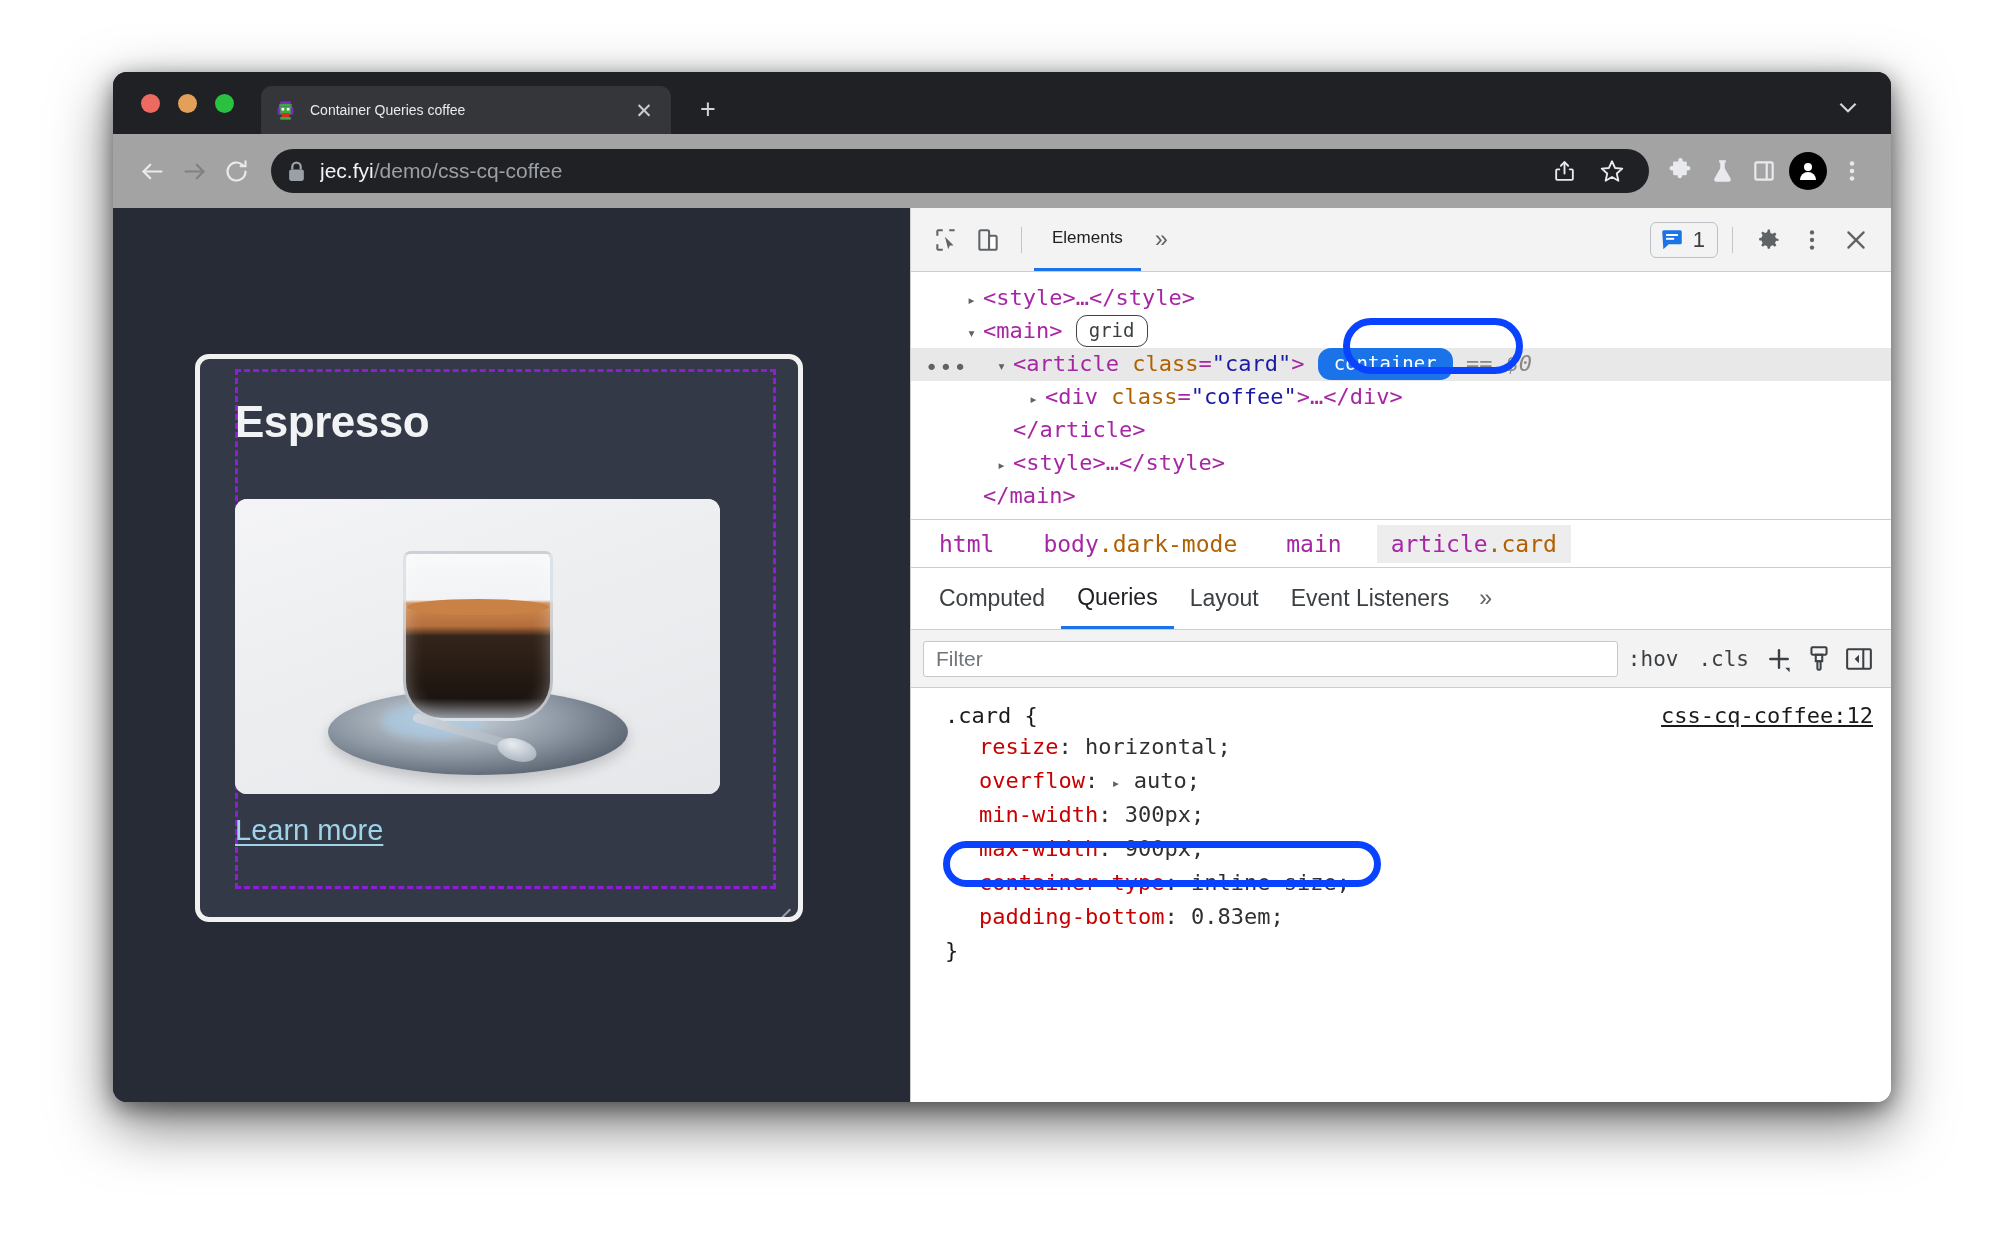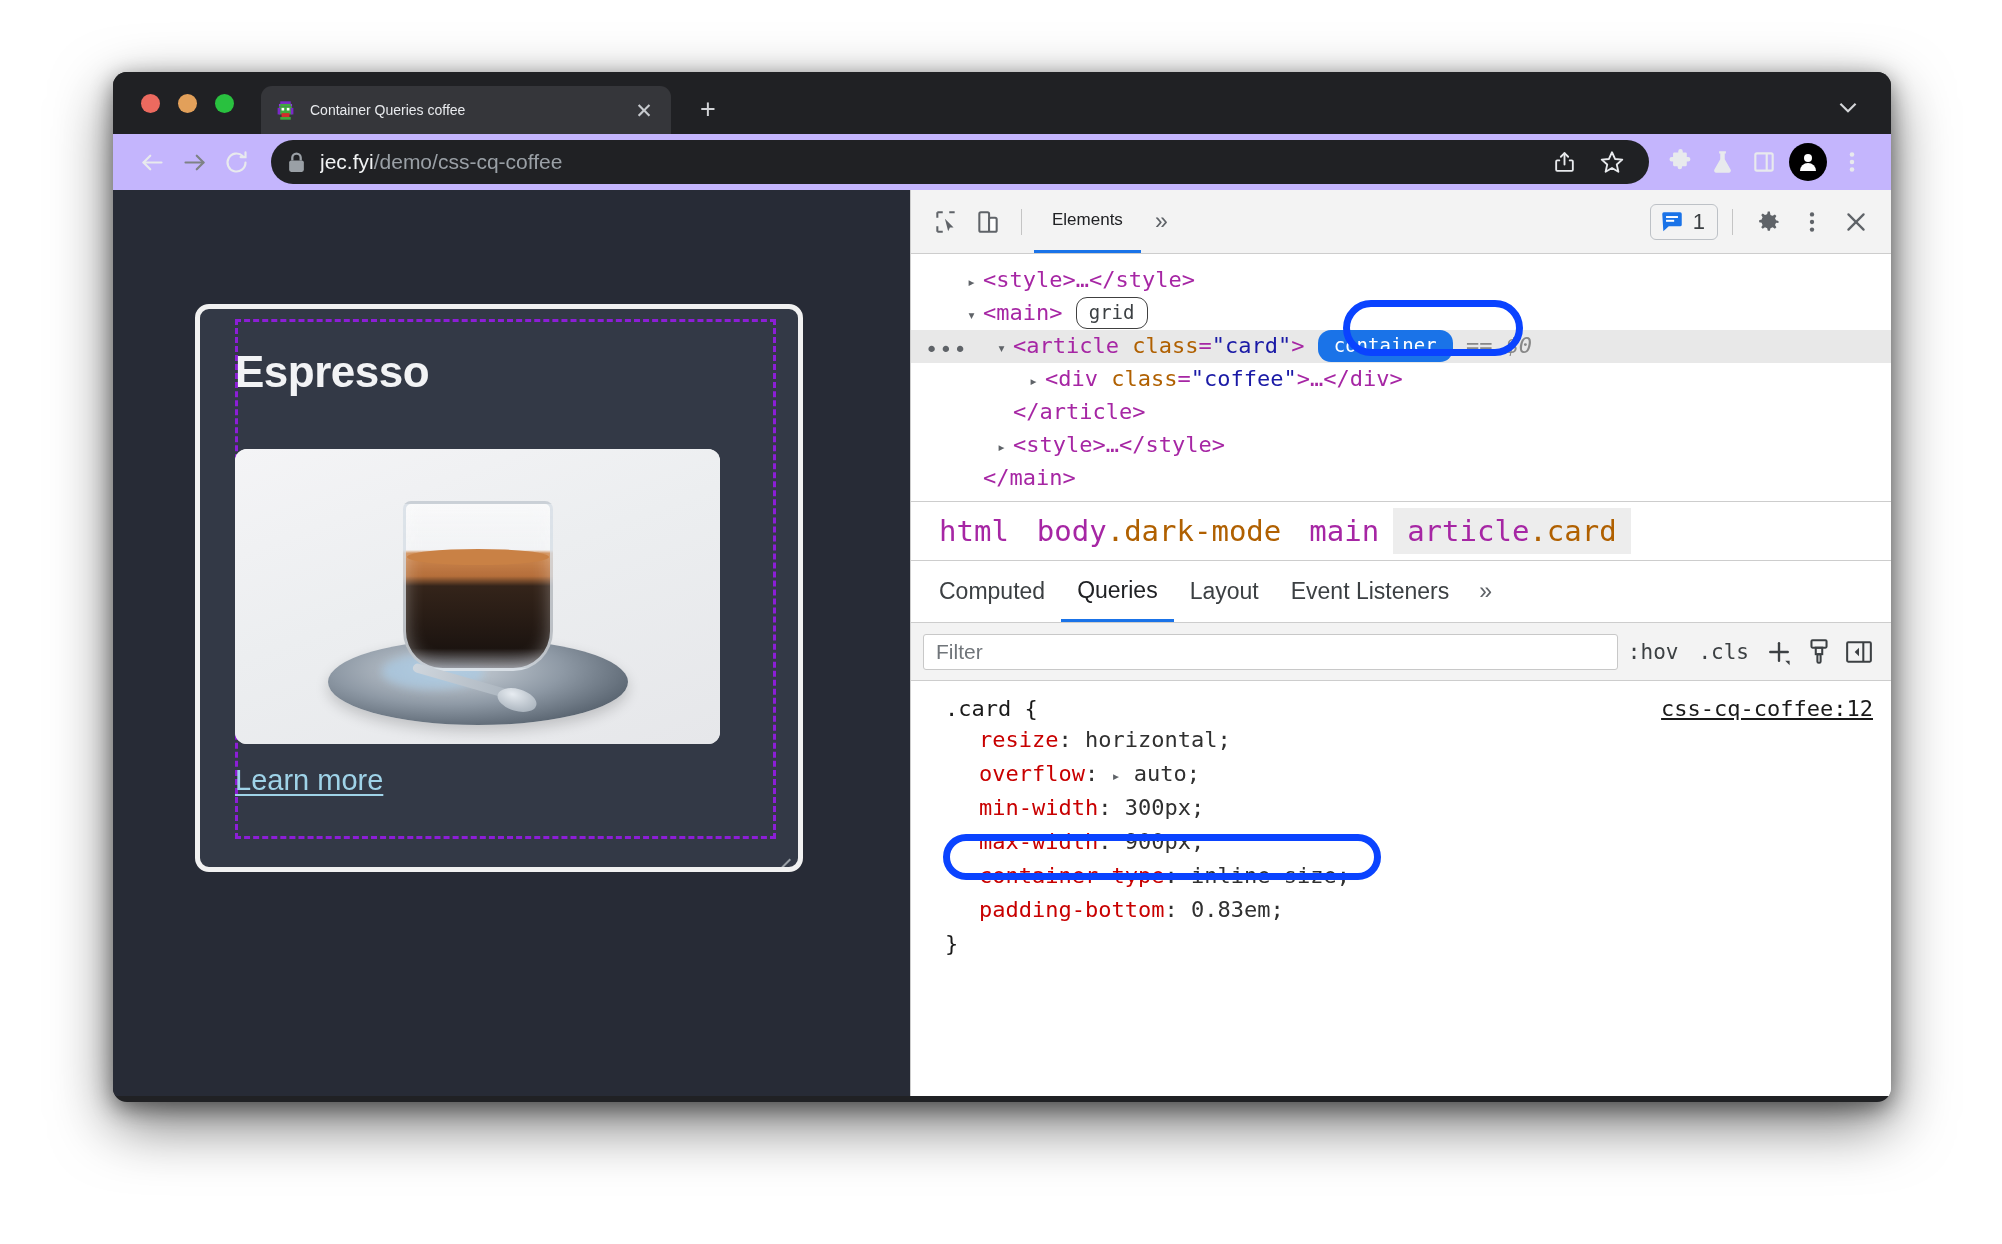--- a/index.html
+++ b/index.html
@@ -76,22 +76,22 @@
   }
   #tabstrip-chevron {
     position: absolute; right: 30px; top: 22px;
     color: #d2d4d7;
     cursor: pointer;
   }
 
   
   #toolbar {
     position: relative;
-    height: 56px;
-    background: #c4b5fd;
+    height: 74px;
+    background: #a3a3a3;
     display: flex; align-items: center;
     padding: 0 18px;
   }
   .tb-btn {
     width: 42px; height: 42px;
     display: flex; align-items: center; justify-content: center;
     color: #e8eaed;
     flex: 0 0 auto;
     cursor: pointer;
     border-radius: 50%;
@@ -133,21 +133,21 @@
   #page {
     width: 797px;
     background: #272b36;
     position: relative;
     flex: 0 0 auto;
   }
 
   
   #card {
     position: absolute;
-    left: 82px; top: 114px;
+    left: 82px; top: 146px;
     width: 608px; height: 568px;
     background: #333946;
     border: 5px solid #f1f1f1;
     border-radius: 14px;
     overflow: hidden;
   }
   #card-inner {
     position: absolute;
     left: 35px; top: 10px; right: 22px; bottom: 28px;
     border: 3px dashed #8c1ed6;
@@ -347,29 +347,30 @@
   
   #ring-container {
     position: absolute;
     border: 7px solid #0a43ff;
     border-radius: 34px;
     pointer-events: none;
   }
 
   
   #breadcrumb {
-    height: 60px;
+    height: 49px;
     border-top: 1px solid #cdcdcd;
     border-bottom: 1px solid #cdcdcd;
     display: flex; align-items: center;
     padding: 0 14px;
     font-family: "DejaVu Sans Mono", monospace;
-    font-size: 29px;
+    font-size: 23px;
     background: #fff;
     flex: 0 0 auto;
+    gap: 21px;
   }
   .crumb { padding: 6px 14px; cursor: pointer; white-space: nowrap; }
   .crumb .c-tag { color: #a626a4; }
   .crumb .c-cls { color: #b06000; }
   .crumb.active { background: #ededed; }
 
   
   #styles-tabs {
     height: 62px;
     display: flex; align-items: center;

